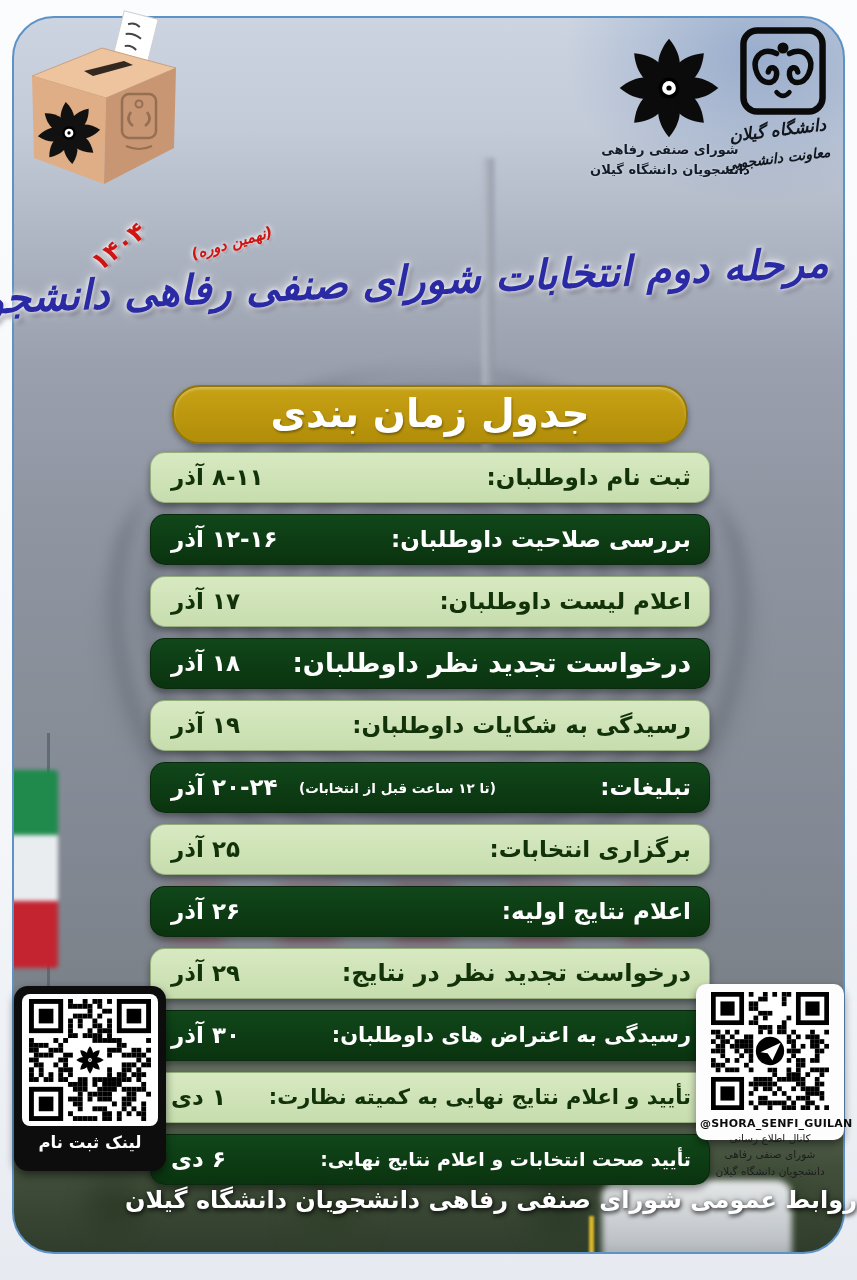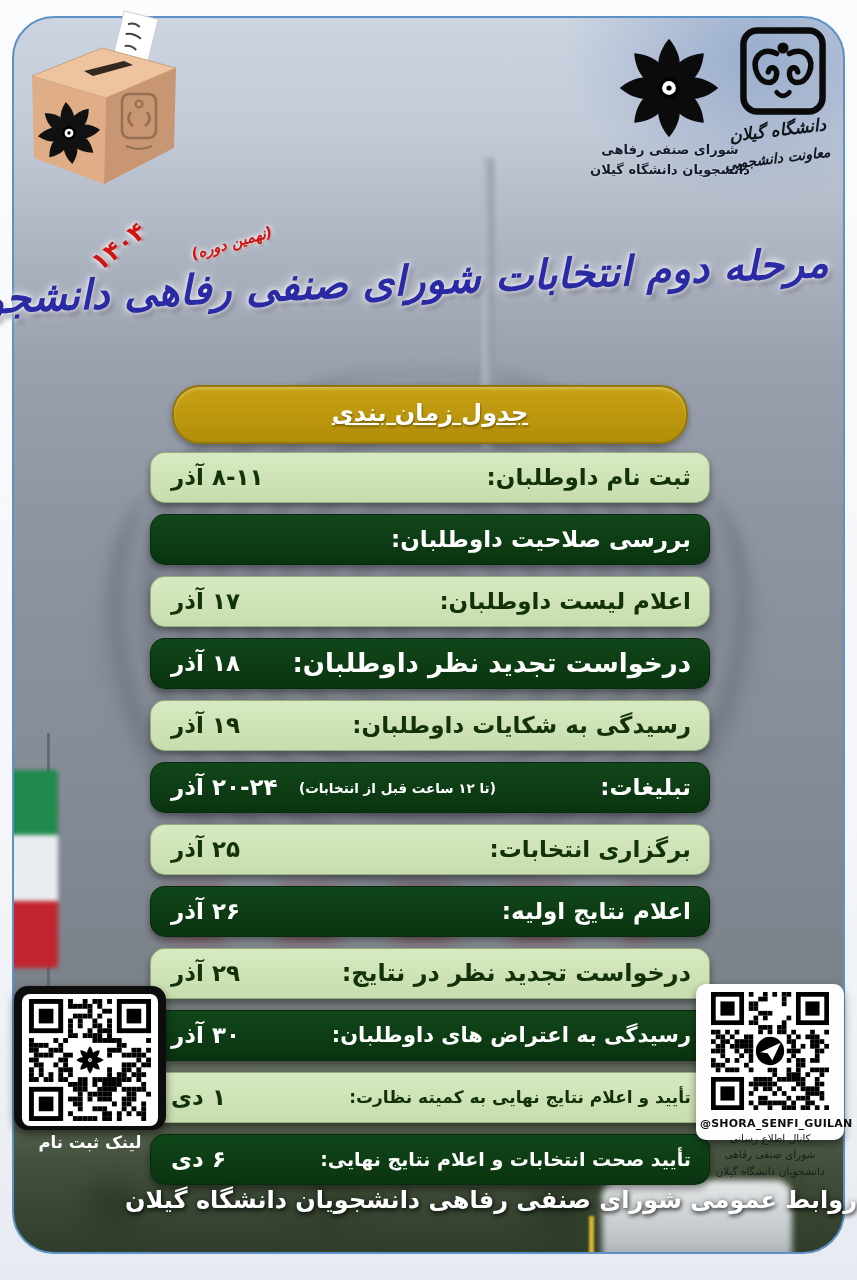--- a/index.html
+++ b/index.html
@@ -87,42 +87,42 @@
     transform:rotate(-38deg);
     text-shadow:0 0 4px #fff,0 0 8px #fff,2px 2px 2px rgba(60,20,20,.4);
   }
 
   
   .schedule-heading{
     position:absolute;left:172px;top:385px;width:512px;height:55px;
     border-radius:28px;border:2px solid #93760a;
     background:linear-gradient(180deg,#c8a214,#b18d09);
     box-shadow:0 3px 6px rgba(0,0,0,.35), inset 0 2px 3px rgba(255,255,255,.3);
-    color:#fff;font-size:24px;font-weight:bold;text-align:center;line-height:53px;
-    direction:rtl;text-shadow:1px 2px 2px rgba(70,55,0,.5);text-decoration:underline;
+    color:#fff;font-size:39px;font-weight:bold;text-align:center;line-height:53px;
+    direction:rtl;text-shadow:1px 2px 2px rgba(70,55,0,.5);
   }
 
   
   .schedule-rows{position:absolute;left:150px;top:452px;width:560px;}
   .row{position:relative;height:49px;margin-bottom:11px;border-radius:15px;
        box-shadow:0 4px 7px rgba(0,0,0,.4);}
   .row.light{background:linear-gradient(180deg,#d7e9c1,#c7ddae);color:#12320a;
        border:1px solid rgba(118,148,92,.65);}
   .row.dark{background:linear-gradient(180deg,#11471a,#0a330f);color:#ffffff;
        border:1px solid rgba(8,40,12,.85);}
   .row-label{position:absolute;right:18px;top:0;line-height:48px;font-weight:bold;
        font-size:23px;direction:rtl;white-space:nowrap;text-align:right;}
   .row-date{position:absolute;left:20px;top:0;line-height:48px;font-weight:bold;
        font-size:23px;direction:rtl;white-space:nowrap;}
   .row-note{position:absolute;left:148px;top:0;line-height:50px;font-weight:bold;
        font-size:13.5px;direction:rtl;white-space:nowrap;}
 
   
   .qr-card-left{
-    position:absolute;left:14px;top:986px;width:152px;height:144px;
+    position:absolute;left:14px;top:986px;width:152px;height:185px;
     background:#0d0d0d;border-radius:14px;box-shadow:0 4px 9px rgba(0,0,0,.5);
     padding:8px;box-sizing:border-box;
   }
   .qr-card-left .qr-white{width:136px;height:132px;background:#fff;border-radius:8px;
     display:flex;align-items:center;justify-content:center;}
   .qr-reg-label{color:#fff;font-size:16.5px;font-weight:bold;text-align:center;
     margin-top:7px;direction:rtl;}
   .qr-card-right{
     position:absolute;left:696px;top:984px;width:148px;height:156px;
     background:#fdfdfd;border-radius:10px;box-shadow:0 4px 9px rgba(0,0,0,.45);
@@ -228,20 +228,21 @@
 
   <div class="schedule-heading">جدول زمان بندی</div>
 
   <div class="schedule-rows">
       <div class="row light">
         <span class="row-label">ثبت نام داوطلبان:</span>
         <span class="row-date">۸-۱۱ آذر</span>
       </div>
       <div class="row dark">
         <span class="row-label">بررسی صلاحیت داوطلبان:</span>
+        <span class="row-date">۱۲-۱۶ آذر</span>
       </div>
       <div class="row light">
         <span class="row-label">اعلام لیست داوطلبان:</span>
         <span class="row-date">۱۷ آذر</span>
       </div>
       <div class="row dark">
         <span class="row-label" style="font-size: 26px;">درخواست تجدید نظر داوطلبان:</span>
         <span class="row-date">۱۸ آذر</span>
       </div>
       <div class="row light">
@@ -263,21 +264,21 @@
       </div>
       <div class="row light">
         <span class="row-label" style="font-size: 24px;">درخواست تجدید نظر در نتایج:</span>
         <span class="row-date">۲۹ آذر</span>
       </div>
       <div class="row dark">
         <span class="row-label" style="font-size: 21px;">رسیدگی به اعتراض های داوطلبان:</span>
         <span class="row-date">۳۰ آذر</span>
       </div>
       <div class="row light">
-        <span class="row-label" style="font-size: 17px;">تأیید و اعلام نتایج نهایی به کمیته نظارت:</span>
+        <span class="row-label" style="font-size: 21px;">تأیید و اعلام نتایج نهایی به کمیته نظارت:</span>
         <span class="row-date">۱ دی</span>
       </div>
       <div class="row dark">
         <span class="row-label" style="font-size: 19px;">تأیید صحت انتخابات و اعلام نتایج نهایی:</span>
         <span class="row-date">۶ دی</span>
       </div>
     </div>
 
   <div class="qr-card-left">
     <div class="qr-white">

